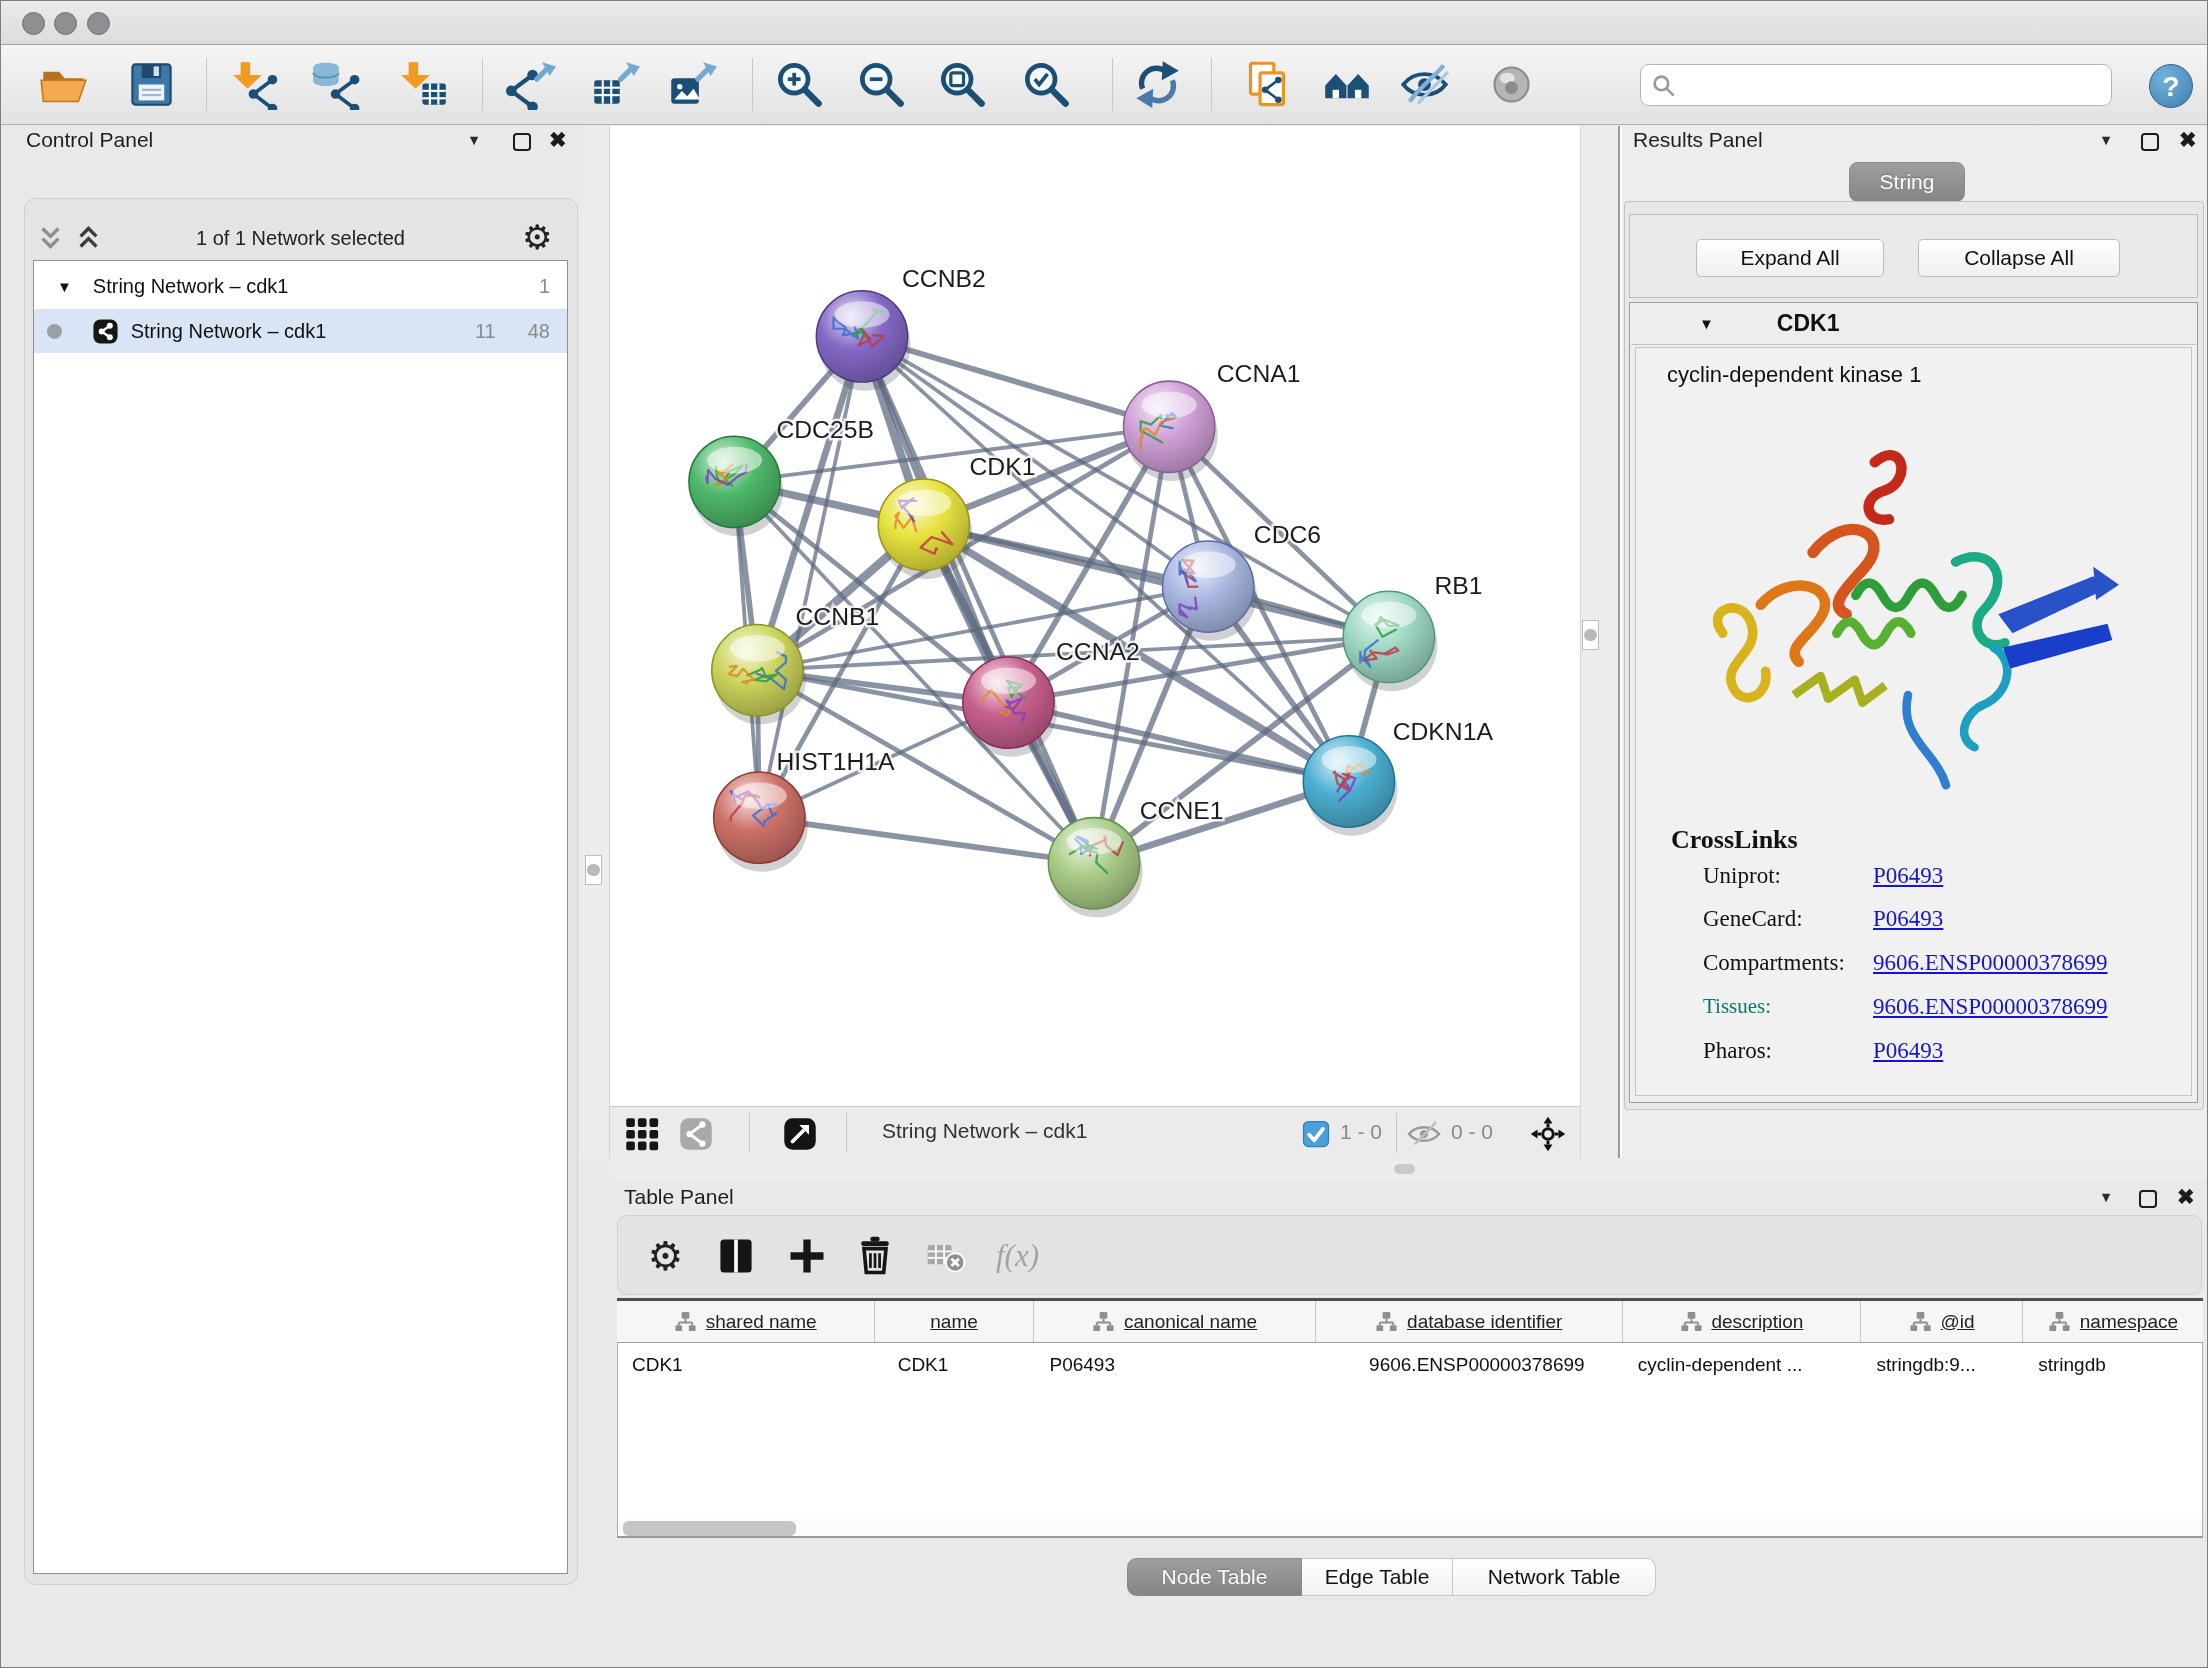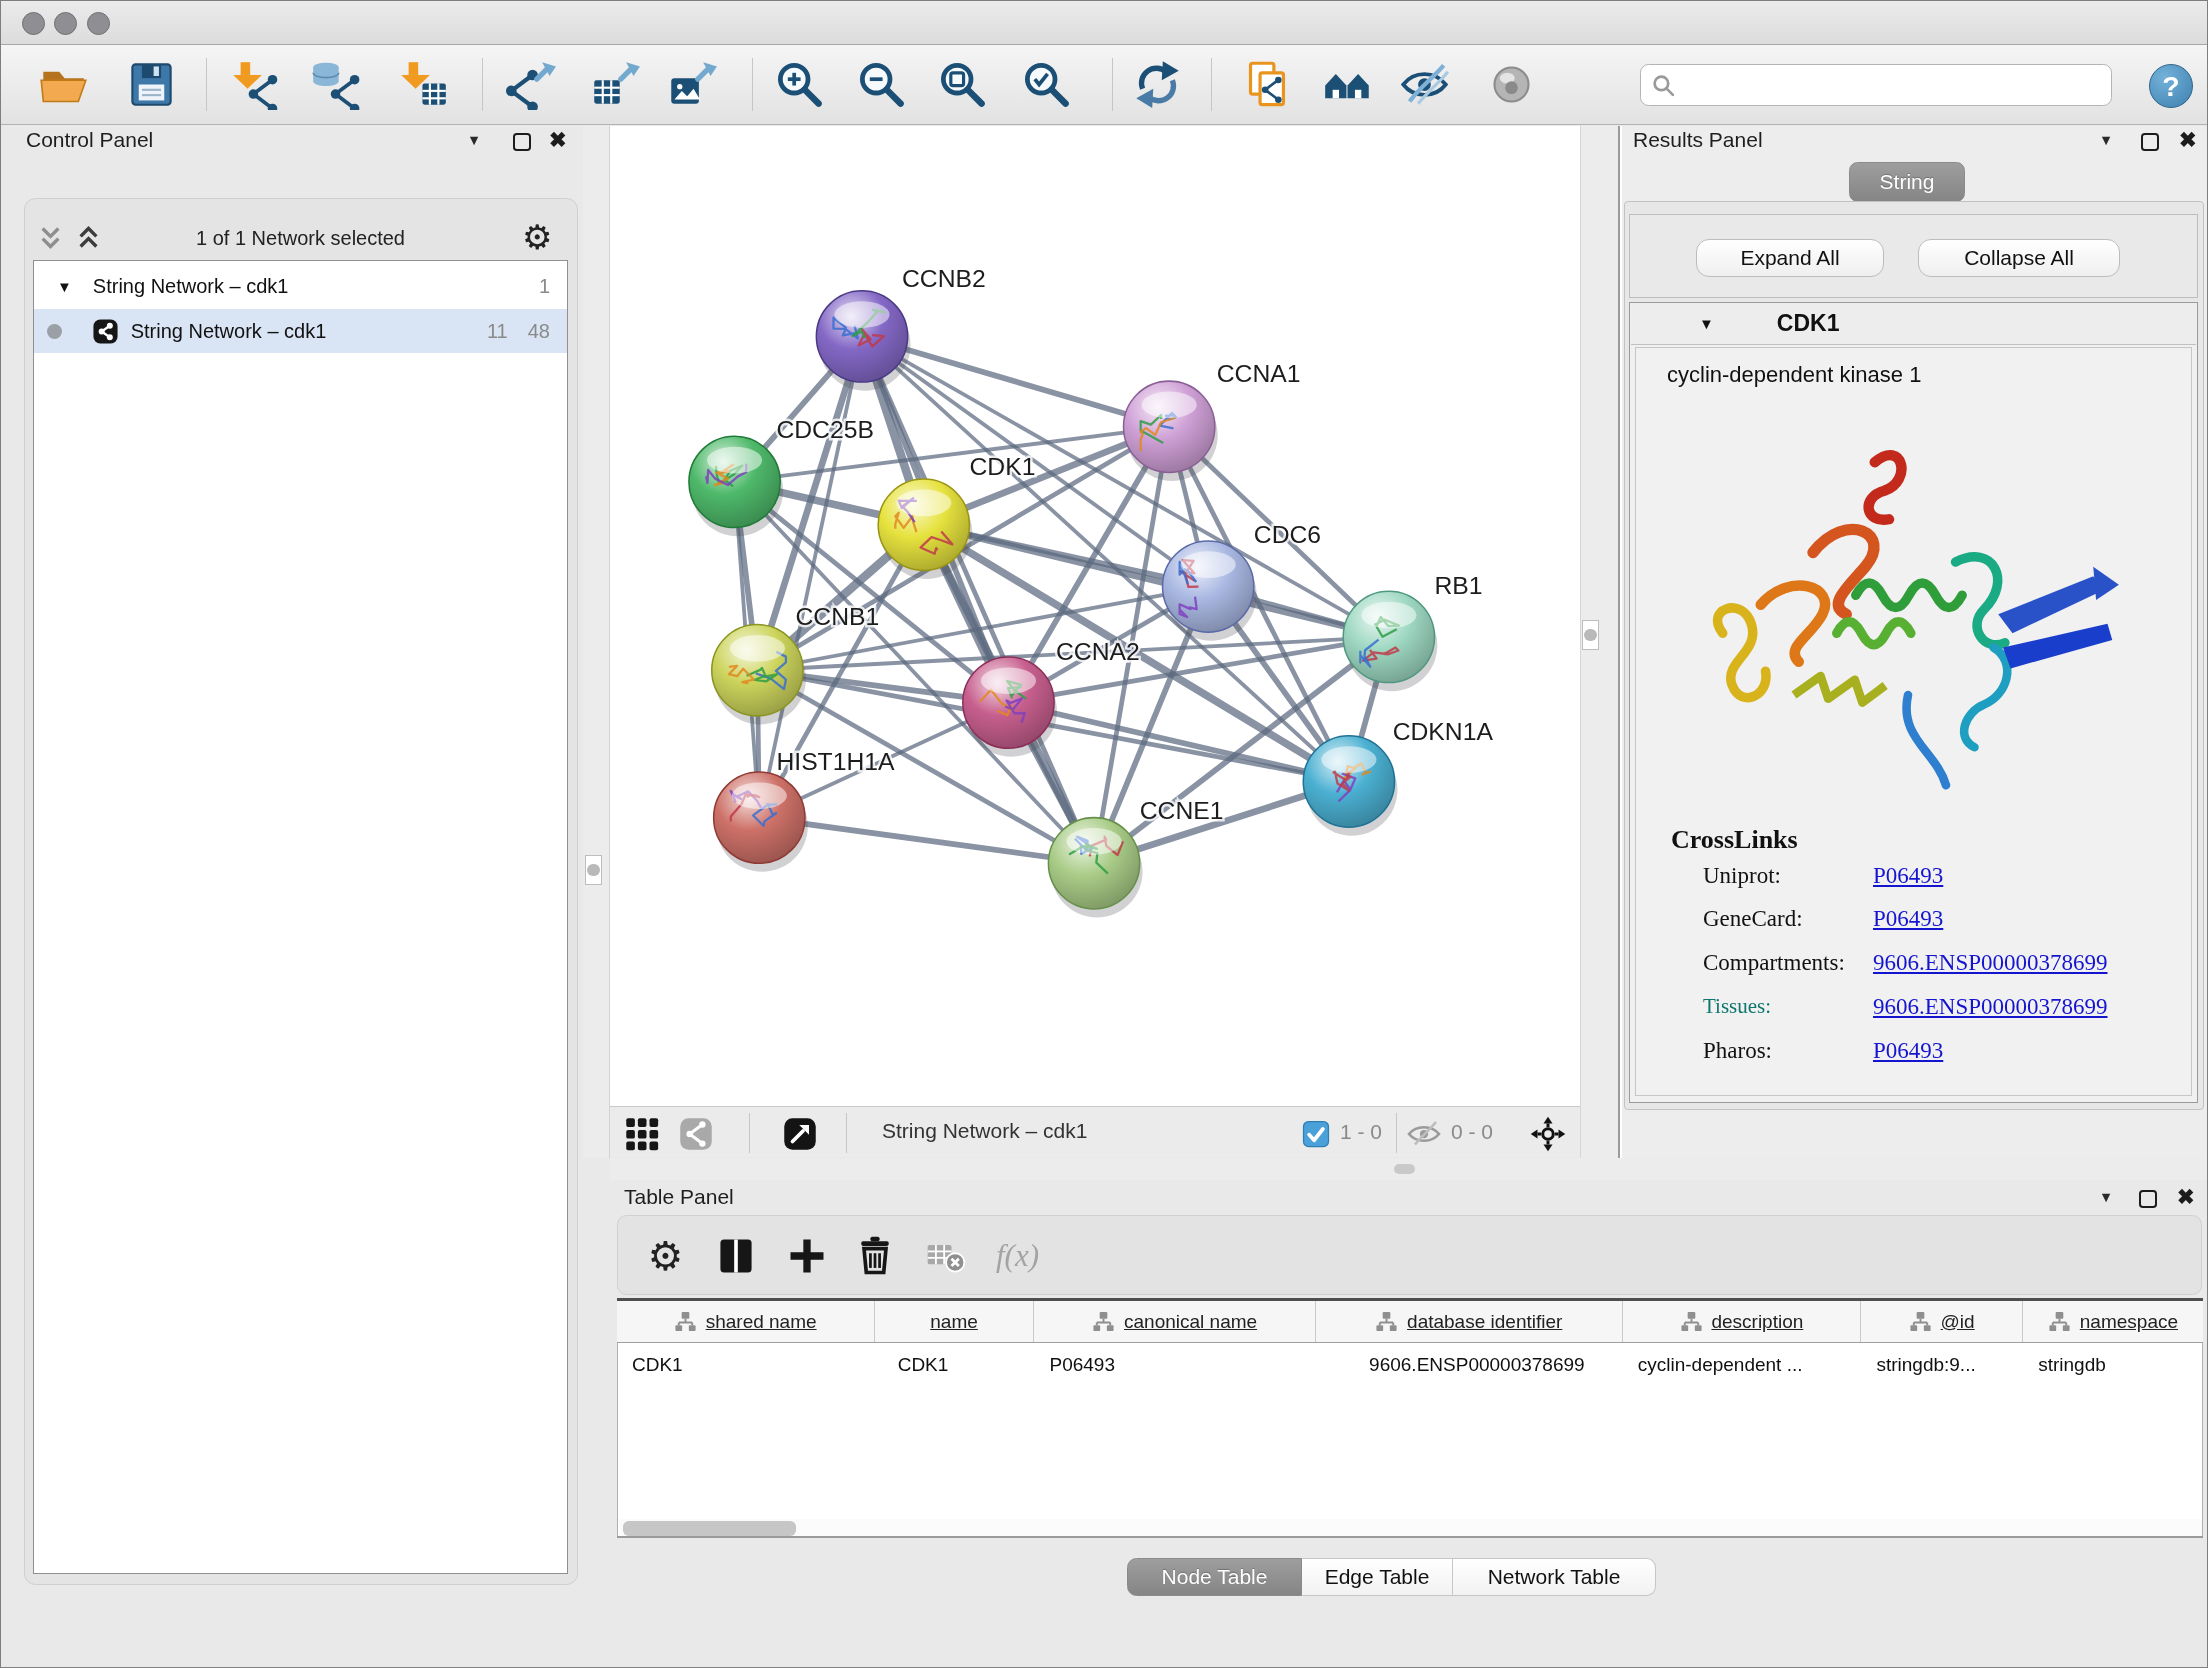--- a/index.html
+++ b/index.html
@@ -42,21 +42,21 @@
   .nt-icon svg{width:36px;height:36px;}
   .nt-sep{top:5.7px;width:1px;height:40px;background:#c6c6c6;}
   
   .gutter{background:#ececec;}
   .thumb-box{width:17px;height:30px;background:#fff;border:1px solid #bdbdbd;display:flex;align-items:center;justify-content:center;}
   .thumb-dot{width:12.4px;height:12.4px;border-radius:50%;background:#b9b9b9;}
   .pill{background:#c9c9c9;border-radius:5.7px;}
   
   #rp-outer{left:1623px;top:200px;width:580px;height:909px;background:#e7e7e7;border:1px solid #c2c2c2;border-radius:3.8px;}
   #rp-btnbox{left:1628px;top:213px;width:569px;height:84px;border:1px solid #bdbdbd;background:#e9e9e9;}
-  .rp-btn{top:238px;height:38px;background:linear-gradient(#ffffff,#efefef);border:1px solid #bdbdbd;border-radius:13px;font-size:21px;color:#111;display:flex;align-items:center;justify-content:center;}
+  .rp-btn{top:238px;height:38px;background:linear-gradient(#ffffff,#efefef);border:1px solid #bdbdbd;border-radius:5px;font-size:21px;color:#111;display:flex;align-items:center;justify-content:center;}
   #rp-entry{left:1628px;top:301px;width:569px;height:801px;background:#f0f0f0;border:1.9px solid #9a9a9a;}
   #rp-entry-hdr{left:1630px;top:302px;width:565px;height:42px;background:#ededed;border-bottom:1px solid #c0c0c0;display:flex;align-items:center;}
   #rp-inner{left:1634px;top:346px;width:557px;height:749px;background:#f1f1f1;border:1px solid #c6c6c6;}
   .serif{font-family:"Liberation Serif",serif;}
   .xlink{color:#1515d0;text-decoration:underline;}
   
   #tp-toolbar{left:616px;top:1214px;width:1585px;height:80px;background:#e3e3e3;border:1px solid #d0d0d0;border-radius:9.5px;}
   .tp-icon{top:13.3px;width:53px;height:53px;display:flex;align-items:center;justify-content:center;}
   .tp-icon svg{width:44px;height:44px;}
   #tbl{left:616px;top:1297px;width:1586px;height:240px;background:#fff;border-left:1px solid #b0b0b0;border-right:1px solid #b0b0b0;}
@@ -307,21 +307,21 @@
             </g>
             <g fill="#fff">
               <circle cx="18.5" cy="8" r="3.1"></circle>
               <circle cx="10" cy="14" r="3.1"></circle>
               <circle cx="18.5" cy="20" r="3.1"></circle>
             </g>
           </svg>
         </span>
       <span style="margin-left:11.4px">String Network – cdk1</span>
       <span class="count" style="margin-left:auto">11</span>
-      <span class="count" style="margin-left:20px;margin-right:17px">48</span>
+      <span class="count" style="margin-left:32px;margin-right:17px">48</span>
     </div>
   </div>
 
   <div class="abs gutter" style="left:582px;top:125px;width:27px;height:1032px;border-right:1px solid #d2d2d2">
     <div class="thumb-box abs" style="left:1.9px;top:729px">
         <div class="thumb-dot"></div>
       </div>
   </div>
 
   <div id="net-canvas" class="abs">

